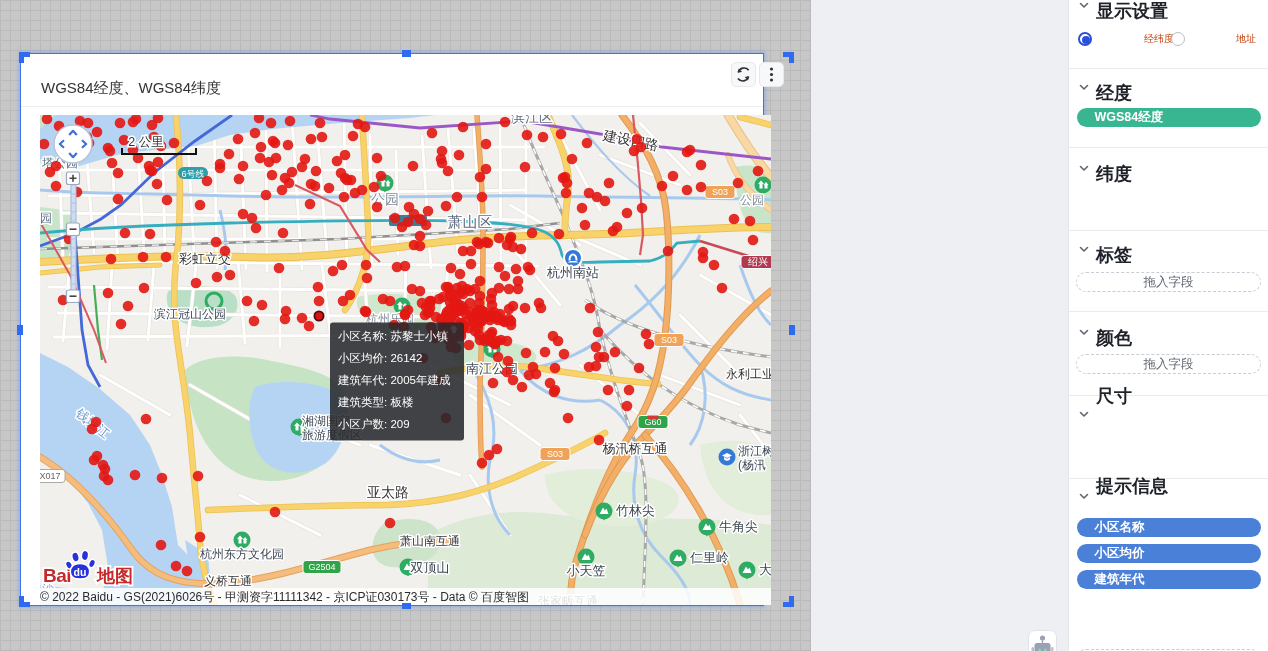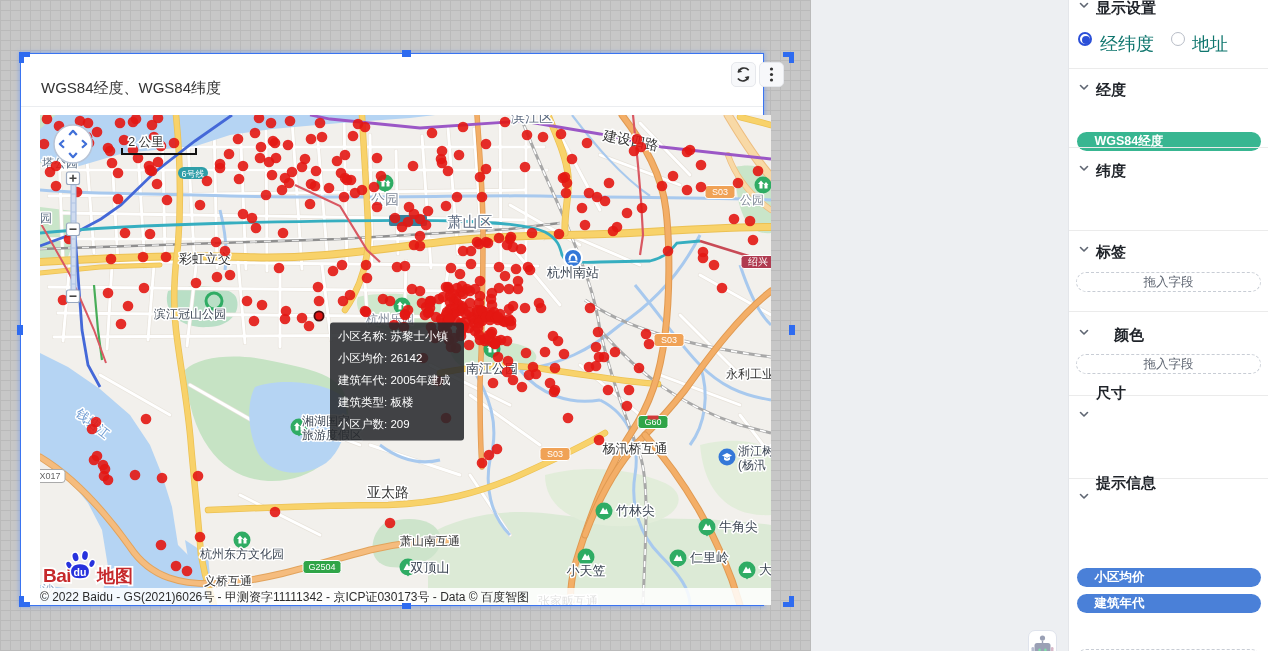--- a/index.html
+++ b/index.html
@@ -8,24 +8,24 @@
   background-image:linear-gradient(#bababa 1px, transparent 1px), linear-gradient(90deg, #bababa 1px, transparent 1px);
   background-size:10px 10px; }
 .card { position:absolute; left:20px; top:53px; width:744px; height:553px; background:#fff;
   border:1.5px solid #3a74f1; box-shadow:0 0 4px 1px rgba(90,145,255,0.5); }
 .card h1 { position:absolute; left:20px; top:25px; font-size:15px; color:#333; font-weight:400; }
 .titleline { position:absolute; left:0; top:52px; width:100%; height:1px; background:#ebedf0; }
 .btn { position:absolute; top:8px; width:25px; height:25px; background:#f7f8fa; border:1px solid #e6e8ec; border-radius:5px; }
 .map { position:absolute; left:18.5px; top:60.5px; width:731px; height:490px; overflow:hidden; }
 .hdl { position:absolute; background:#2e6bf0; }
 .panel { position:absolute; left:1068px; top:0; width:200px; height:651px; background:#fff; border-left:1px solid #e4e6ea; font-size:12px; }
-.sech { position:absolute; color:#1f2329; font-weight:700; font-size:15px; }
-.rlbl { position:absolute; color:#0f766e; font-size:18px; }
+.sech { position:absolute; color:#1f2329; font-weight:700; font-size:18px; }
+.rlbl { position:absolute; color:#c2410c; font-size:10px;margin-left:44px; }
 .div { position:absolute; left:0; width:100%; height:1px; background:#ebebeb; }
-.pill { position:absolute; left:7.5px; width:184px; height:18.5px; border-radius:9.5px; color:#fff; font-size:12.5px; font-weight:700; line-height:18.5px; padding-left:18px;margin-top:24px; }
+.pill { position:absolute; left:7.5px; width:184px; height:18.5px; border-radius:9.5px; color:#fff; font-size:12.5px; font-weight:700; line-height:18.5px; padding-left:18px; }
 .pill.green { background:#38b691; }
 .pill.blue { background:#4a80d8; }
 .drop { position:absolute; left:7px; width:185px; height:20px; border:1px dashed #c8cdd5; border-radius:10.5px; color:#5f6672; text-align:center; line-height:18px; background:#fff; font-size:12.5px; }
 .robot { position:absolute; left:1028px; top:630px; width:29px; height:30px; background:#fff; border:1px solid #dfe3ec; border-radius:7px; }
 </style></head>
 <body>
 <div id="app">
 <div class="canvas"></div>
 <div class="card">
   <h1>WGS84经度、WGS84纬度</h1>
@@ -856,28 +856,29 @@
 <div class="div" style="top:229.5px"></div>
 <svg style="position:absolute;left:10px;top:246px" width="10" height="7" viewBox="0 0 10 7">
         <path d="M1.5,1.5 L5,5 L8.5,1.5" fill="none" stroke="#5f6672" stroke-width="1.6" stroke-linecap="round" stroke-linejoin="round"></path>
       </svg>
 <div class="sech" style="left:27px;top:243px">标签</div>
 <div class="drop" style="top:271.5px">拖入字段</div>
 <div class="div" style="top:311px"></div>
 <svg style="position:absolute;left:10px;top:329px" width="10" height="7" viewBox="0 0 10 7">
         <path d="M1.5,1.5 L5,5 L8.5,1.5" fill="none" stroke="#5f6672" stroke-width="1.6" stroke-linecap="round" stroke-linejoin="round"></path>
       </svg>
-<div class="sech" style="left:45px;top:326px">颜色</div>
+<div class="sech" style="left:27px;top:326px">颜色</div>
 <div class="drop" style="top:354px">拖入字段</div>
 <div class="div" style="top:395px"></div>
 <svg style="position:absolute;left:10px;top:411px" width="10" height="7" viewBox="0 0 10 7">
         <path d="M1.5,1.5 L5,5 L8.5,1.5" fill="none" stroke="#5f6672" stroke-width="1.6" stroke-linecap="round" stroke-linejoin="round"></path>
       </svg>
 <div class="sech" style="left:27px;top:384px">尺寸</div>
 <div class="div" style="top:477.5px"></div>
 <svg style="position:absolute;left:10px;top:493px" width="10" height="7" viewBox="0 0 10 7">
         <path d="M1.5,1.5 L5,5 L8.5,1.5" fill="none" stroke="#5f6672" stroke-width="1.6" stroke-linecap="round" stroke-linejoin="round"></path>
       </svg>
 <div class="sech" style="left:27px;top:474px">提示信息</div>
+<div class="pill blue" style="top:518.3px">小区名称</div>
 <div class="pill blue" style="top:570.3px">建筑年代</div>
 <div class="pill blue" style="top:544.3px">小区均价</div>
 <div class="drop" style="top:648.5px">拖入字段</div>
 </div>
 </div>
 </body></html>

